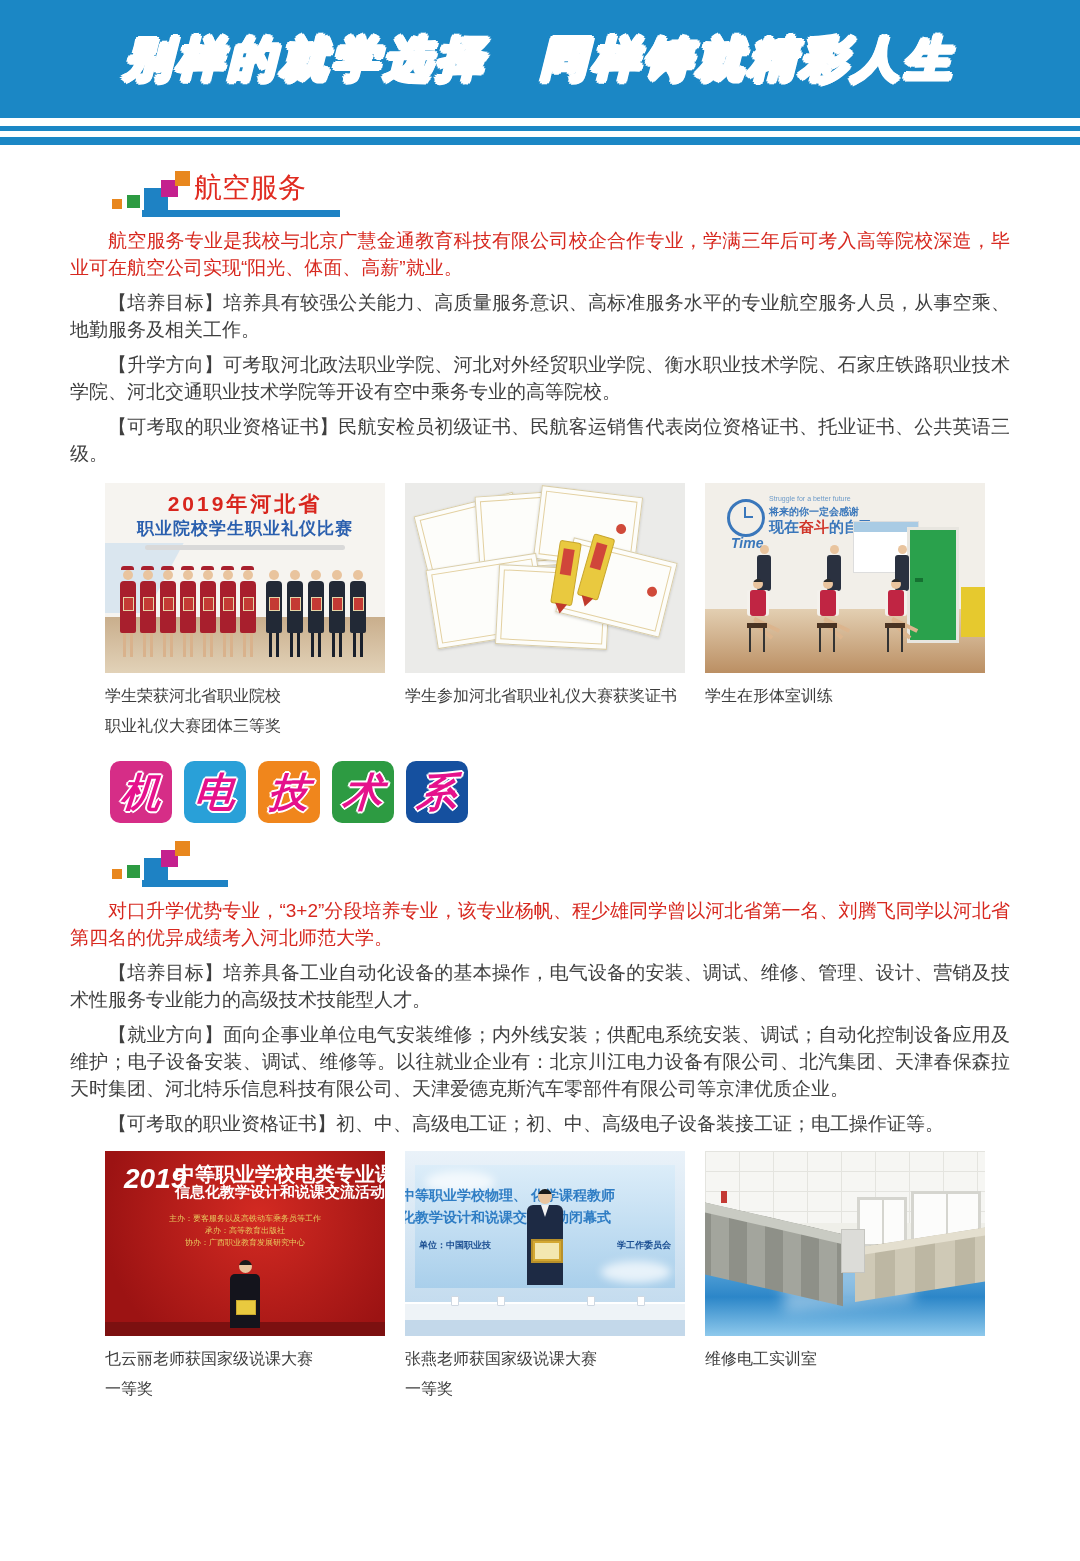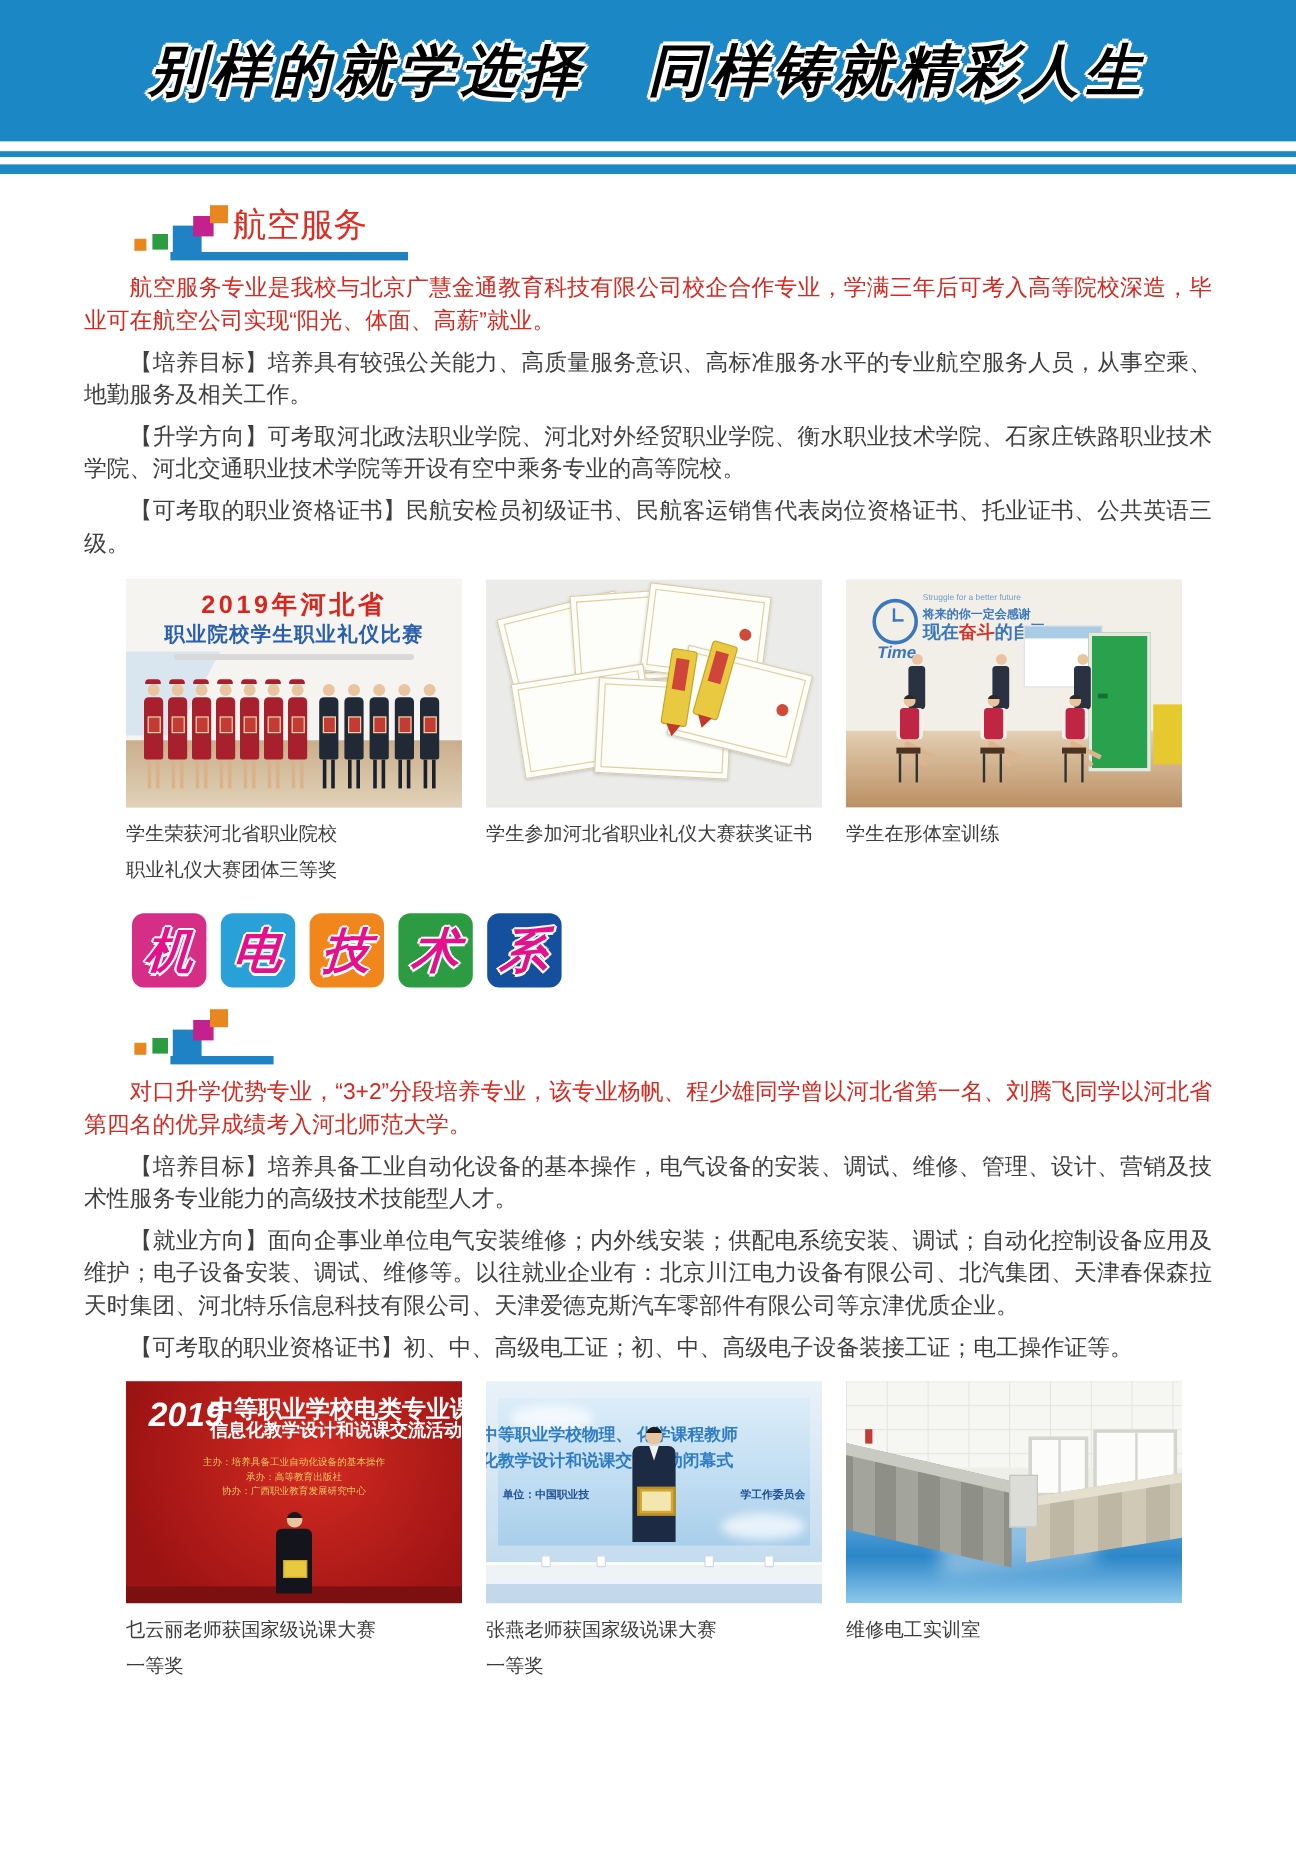--- a/index.html
+++ b/index.html
@@ -2,21 +2,21 @@
 <html><head>
 <meta charset="utf-8">
 <style>
   html,body{margin:0;padding:0;background:#fff;}
   .page{position:relative;width:1080px;height:1561px;margin:0 auto;background:#fff;overflow:hidden;
         font-family:"Liberation Sans","DejaVu Sans",sans-serif;}
 
   
   .banner{height:118px;background:#1b87c5;display:flex;align-items:center;justify-content:center;}
   .banner-title{font-family:"Liberation Serif","DejaVu Serif",serif;font-style:italic;font-weight:bold;
-    font-size:47px;color:#000000;letter-spacing:5px;white-space:pre;
+    font-size:47px;color:#ffffff;letter-spacing:5px;white-space:pre;
     text-shadow:3px 0 0 #fff,-3px 0 0 #fff,0 3px 0 #fff,0 -3px 0 #fff,
                 2px 2px 0 #fff,-2px -2px 0 #fff,2px -2px 0 #fff,-2px 2px 0 #fff;}
   .stripe-w1{height:8px;background:#fff;}
   .stripe-b1{height:5px;background:#1b87c5;}
   .stripe-w2{height:6px;background:#fff;}
   .stripe-b2{height:8px;background:#1b87c5;}
 
   .content{padding:0 70px;}
 
   
@@ -447,21 +447,21 @@
     <p class="para">【可考取的职业资格证书】初、中、高级电工证；初、中、高级电子设备装接工证；电工操作证等。</p>
 
     <div class="photo-row row2" style="margin-top:14px">
 
       <figure class="pframe">
         <div class="photo pD">
           <div class="year">2019</div>
           <div class="dl1">中等职业学校电类专业课程教师</div>
           <div class="dl2">信息化教学设计和说课交流活动</div>
           <div class="orgs">
-            <div>主办：培养具备工业自动化设备的基本操作</div>
+            <div>主办：要客服务以及高铁动车乘务员等工作</div>
             <div>承办：高等教育出版社</div>
             <div>协办：广西职业教育发展研究中心</div>
           </div>
           <div class="stage"></div>
           <div class="presenterD">
             <div class="head"></div>
               <div class="body">
                 <div class="cert"></div>
               </div>
           </div>

